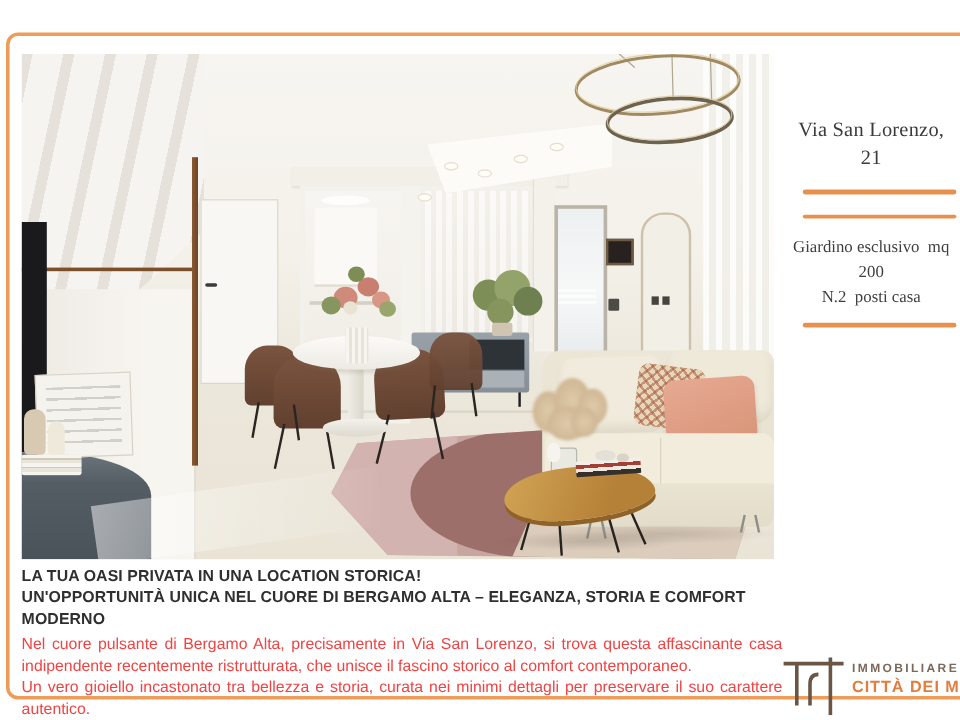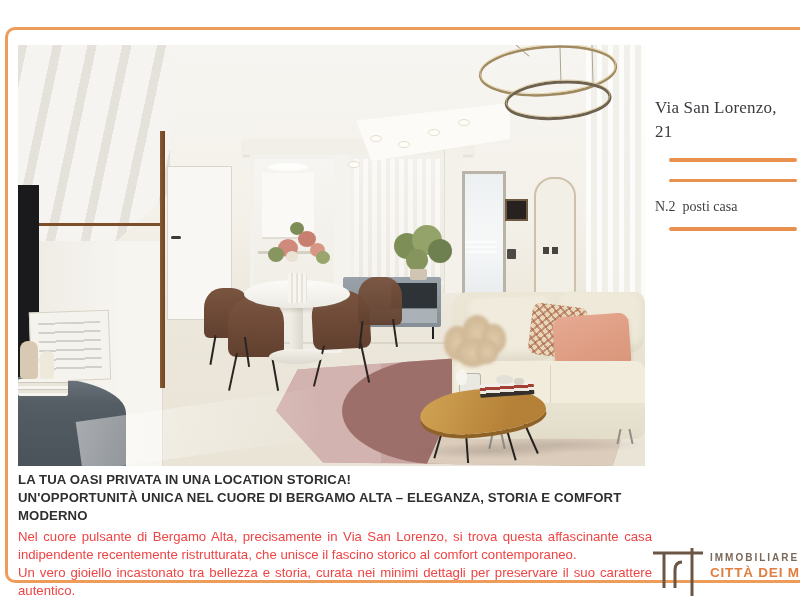--- a/index.html
+++ b/index.html
@@ -185,21 +185,21 @@
   .ct-legs i:nth-child(4){left:512px;top:376px;height:34px;transform:rotate(-24deg);}
   .ph-ct-books{left:462px;top:338px;width:54px;height:13px;transform:rotate(-4deg);border-radius:1px;
     background:linear-gradient(180deg,#f2efe8 0 3px,#a33f35 3px 6px,#efeae1 6px 9px,#35302b 9px 13px);}
   .ph-ct-bowl{left:478px;top:330px;width:17px;height:9px;background:#e3e0d8;border-radius:50% 50% 45% 45%;}
   .ph-ct-cup{left:496px;top:333px;width:10px;height:7px;background:#d8d4cb;border-radius:45%;}
   .ph-ct-vasewhite{left:438px;top:324px;width:11px;height:16px;background:#f6f4ee;border-radius:45% 45% 40% 40%;}
   .ph-sun{left:60px;top:360px;width:240px;height:50px;transform:rotate(-8deg);
     background:linear-gradient(100deg,rgba(255,255,255,.5),rgba(255,255,255,0));}
 
   
-  .sidebar{position:absolute;left:655px;top:96px;width:142px;text-align:left;}
+  .sidebar{position:absolute;left:655px;top:96px;width:142px;text-align:center;}
   .address{font-size:17px;color:#3b3a3e;letter-spacing:.2px;line-height:24px;}
   .divider{width:128px;height:3.5px;background:#E8914F;border-radius:2px;margin-left:auto;}
   .d1{margin-top:14px;} .d2{margin-top:17px;} .d3{margin-top:10px;}
   .ptype{margin-top:18px;font-size:17.5px;font-weight:bold;color:#DB8A54;line-height:23px;}
   .details{margin-top:14px;font-size:14px;color:#3f3e42;line-height:21px;}
   .details div{white-space:pre-wrap;}
   .disclaimer{margin-top:16px;font-size:10.4px;line-height:12.9px;color:#59595c;font-weight:bold;width:140px;margin-left:auto;}
 
   
   .desc{position:absolute;left:18px;top:471px;width:634px;color:#2f2f31;}
@@ -361,20 +361,21 @@
     <div class="ph ph-ct-bowl"></div>
     <div class="ph ph-ct-cup"></div>
     <div class="ph ph-ct-vasewhite"></div>
   </div>
 
   <aside class="sidebar">
     <div class="address serif">Via San Lorenzo, 21</div>
     <div class="divider d1"></div>
     <div class="divider d2"></div>
     <div class="details serif">
+      <div>Giardino esclusivo  mq 200</div>
       <div>N.2  posti casa</div>
     </div>
     <div class="divider d3"></div>
   </aside>
 
   <div class="desc">
     <div class="headline">
       <div>LA TUA OASI PRIVATA IN UNA LOCATION STORICA!</div>
       <div>UN'OPPORTUNITÀ UNICA NEL CUORE DI BERGAMO ALTA – ELEGANZA, STORIA E COMFORT MODERNO</div>
     </div>

